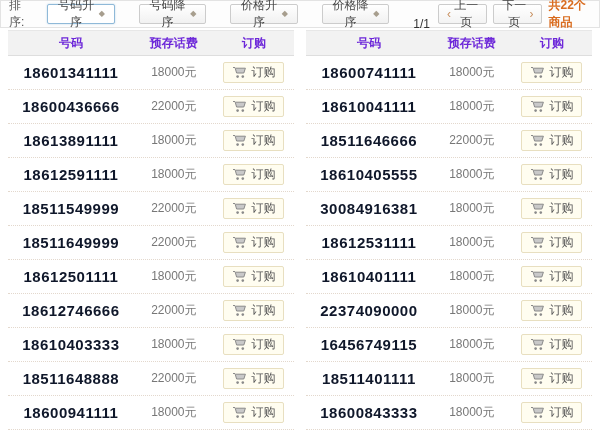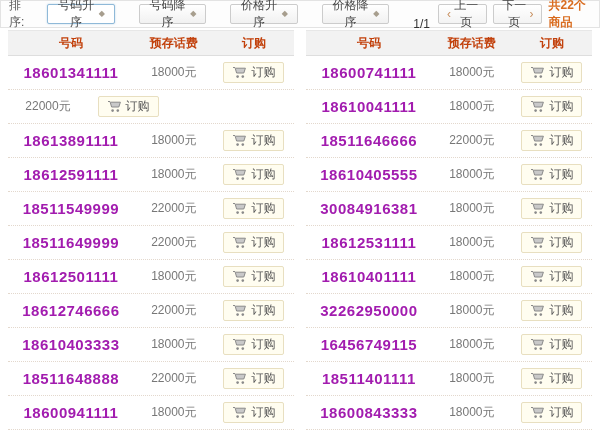--- a/index.html
+++ b/index.html
@@ -35,31 +35,31 @@
   }
   .page-arrow { color:#c89060; font-size:12px; line-height:1; }
   .total-label { color:#d96c1f; font-weight:bold; }
 
   
   .tables { display:flex; gap:12px; padding:2px 8px 0 8px; }
   .ptable { flex:1 1 0; }
   .thead {
     display:flex; height:26px; align-items:center;
     background:#f2f2f2; border-top:1px solid #e7e7e7; border-bottom:1px solid #dedede;
-    font-size:12px; font-weight:bold; color:#c2410c;
+    font-size:12px; font-weight:bold; color:#6d28d9;
   }
   .trow {
     display:flex; height:34px; align-items:center;
     border-bottom:1px dotted #e3d8cd;
   }
   .cell { text-align:center; }
   .c-num { width:44%; }
   .c-price { width:28%; }
   .c-order { width:28%; }
-  .trow .c-num { font-size:15px; font-weight:bold; color:#a21caf; letter-spacing:.5px; }
+  .trow .c-num { font-size:15px; font-weight:bold; color:#0f172a; letter-spacing:.5px; }
   .trow .c-price { font-size:12px; color:#777; }
 
   .order-btn {
     display:inline-flex; align-items:center; gap:4px;
     padding:2px 8px; height:21px;
     background:#fffdf0; border:1px solid #e8dfc0; border-radius:2px;
     font-size:12px; color:#555; cursor:pointer; font-family:inherit;
   }
   .order-btn svg { display:block; }
 </style>
@@ -113,20 +113,21 @@
           <div class="cell c-order"><button class="order-btn">
               <svg width="15" height="13" viewBox="0 0 15 13">
                 <path d="M1 1.5 h2 l1.6 5.5 h7.2 l1.6-4.8 H4" fill="#c9c9c9" stroke="#8a8a8a" stroke-width="1" stroke-linejoin="round"></path>
                 <circle cx="5.6" cy="10.6" r="1.3" fill="#8a8a8a"></circle>
                 <circle cx="10.8" cy="10.6" r="1.3" fill="#8a8a8a"></circle>
               </svg>
               <span>订购</span>
             </button></div>
         </div>
         <div class="trow">
+          <div class="cell c-num">18600436666</div>
           <div class="cell c-price">22000元</div>
           <div class="cell c-order"><button class="order-btn">
               <svg width="15" height="13" viewBox="0 0 15 13">
                 <path d="M1 1.5 h2 l1.6 5.5 h7.2 l1.6-4.8 H4" fill="#c9c9c9" stroke="#8a8a8a" stroke-width="1" stroke-linejoin="round"></path>
                 <circle cx="5.6" cy="10.6" r="1.3" fill="#8a8a8a"></circle>
                 <circle cx="10.8" cy="10.6" r="1.3" fill="#8a8a8a"></circle>
               </svg>
               <span>订购</span>
             </button></div>
         </div>
@@ -326,21 +327,21 @@
           <div class="cell c-order"><button class="order-btn">
               <svg width="15" height="13" viewBox="0 0 15 13">
                 <path d="M1 1.5 h2 l1.6 5.5 h7.2 l1.6-4.8 H4" fill="#c9c9c9" stroke="#8a8a8a" stroke-width="1" stroke-linejoin="round"></path>
                 <circle cx="5.6" cy="10.6" r="1.3" fill="#8a8a8a"></circle>
                 <circle cx="10.8" cy="10.6" r="1.3" fill="#8a8a8a"></circle>
               </svg>
               <span>订购</span>
             </button></div>
         </div>
         <div class="trow">
-          <div class="cell c-num">32262950000</div>
+          <div class="cell c-num">22374090000</div>
           <div class="cell c-price">18000元</div>
           <div class="cell c-order"><button class="order-btn">
               <svg width="15" height="13" viewBox="0 0 15 13">
                 <path d="M1 1.5 h2 l1.6 5.5 h7.2 l1.6-4.8 H4" fill="#c9c9c9" stroke="#8a8a8a" stroke-width="1" stroke-linejoin="round"></path>
                 <circle cx="5.6" cy="10.6" r="1.3" fill="#8a8a8a"></circle>
                 <circle cx="10.8" cy="10.6" r="1.3" fill="#8a8a8a"></circle>
               </svg>
               <span>订购</span>
             </button></div>
         </div>

